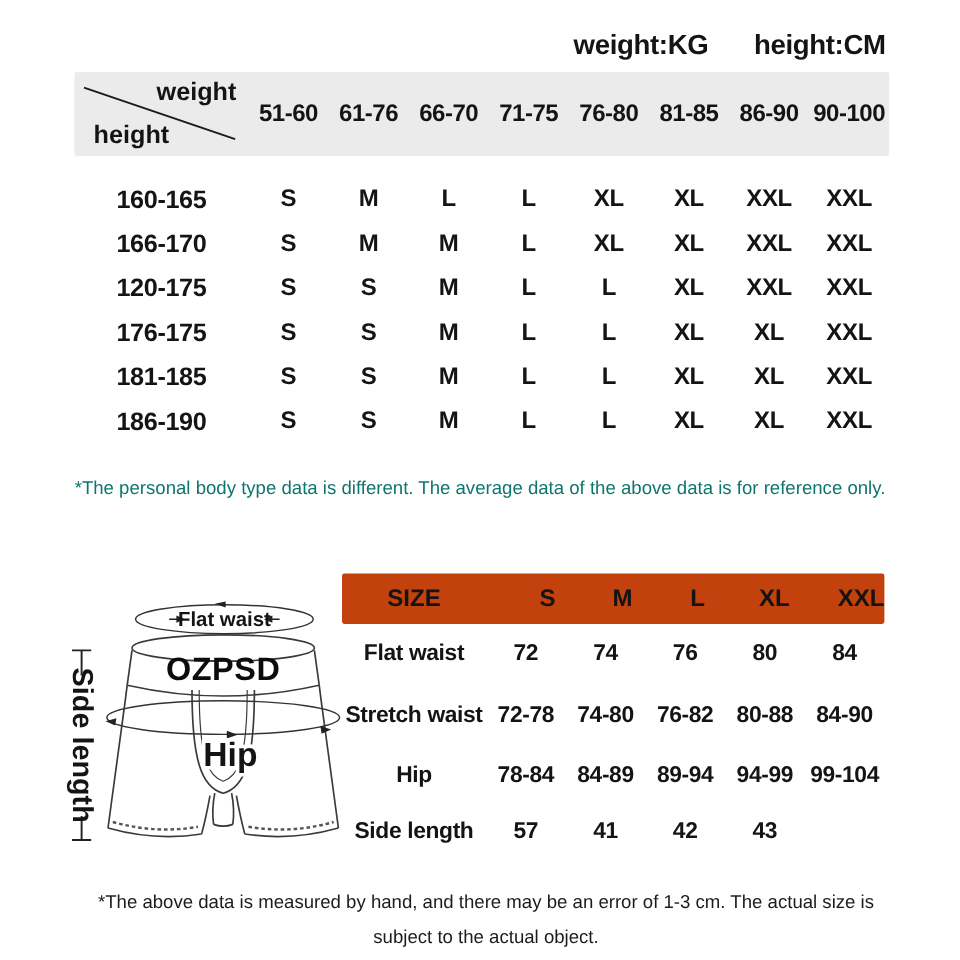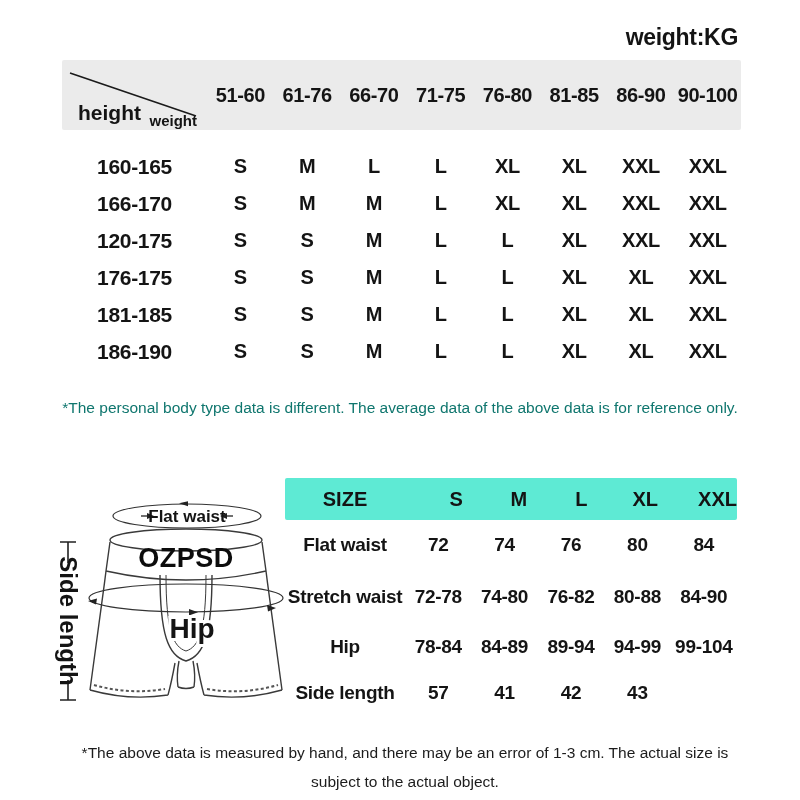--- a/index.html
+++ b/index.html
@@ -11,53 +11,54 @@
   .units{position:absolute;top:24px;right:62px;display:flex;gap:38px;
     font-size:23px;font-weight:700;letter-spacing:-0.3px;}
   
   .sc-grid{position:absolute;left:62px;width:679px;display:grid;
     grid-template-columns:145px repeat(8,1fr);}
   .sc-head{top:60px;height:70px;background:#ebebeb;border-radius:2px;}
   .sc-head .th{display:flex;align-items:center;justify-content:center;
     font-size:20px;font-weight:700;letter-spacing:-0.4px;}
   .corner{position:relative;height:70px;}
   .corner svg{position:absolute;left:0;top:0;}
-  .corner .w{position:absolute;top:5px;right:10px;font-size:15px;font-weight:600;margin-top:47px;}
+  .corner .w{position:absolute;top:5px;right:10px;font-size:21px;font-weight:600;}
   .corner .h{position:absolute;bottom:5px;left:16px;font-size:21px;font-weight:600;}
   .sc-body{top:148px;grid-auto-rows:37px;}
   .sc-body .cell{display:flex;align-items:center;justify-content:center;
     font-size:20px;font-weight:700;letter-spacing:-0.3px;}
   .sc-body .rowlabel{font-size:21px;}
   
   .note1{position:absolute;top:399px;left:0;width:100%;text-align:center;
     font-size:15.5px;font-weight:400;color:#0f766e;}
   .note2{position:absolute;top:738px;left:72px;width:666px;text-align:center;
     font-size:15.5px;font-weight:400;color:#1c1c1c;line-height:1.9;}
   
   .mc{position:absolute;left:285px;top:478px;width:452px;}
   .mc-head{display:grid;grid-template-columns:120px repeat(5,1fr);height:42px;
-    background:#5eead4;border-radius:2px;gap:40px;}
+    background:#c2410c;border-radius:2px;gap:40px;}
   .mc-head .th{display:flex;align-items:center;justify-content:center;
     font-size:20px;font-weight:700;}
   .mc-row{display:grid;grid-template-columns:120px repeat(5,1fr);}
   .mc-row .cell{display:flex;align-items:center;justify-content:center;
     font-size:19px;font-weight:700;letter-spacing:-0.3px;}
   .mc-row .rowlabel{font-size:19px;text-align:center;line-height:1.15;}
   .r1{height:50px;}.r2{height:54px;}.r3{height:46px;}.r4{height:46px;}
   
   .diagram{position:absolute;left:46px;top:486px;width:245px;height:240px;}
   .diagram svg text{font-family:"Liberation Sans","DejaVu Sans",sans-serif;}
 </style>
 </head>
 <body>
 
 <div id="page">
 
   <div class="units">
     <span>weight:KG</span>
+    <span>height:CM</span>
   </div>
 
   <div class="sc-grid sc-head">
     <div class="corner">
       <svg width="145" height="70">
         <line x1="8" y1="13" x2="134" y2="56" stroke="#1a1a1a" stroke-width="1.6"></line>
       </svg>
       <span class="w">weight</span>
       <span class="h">height</span>
     </div>

